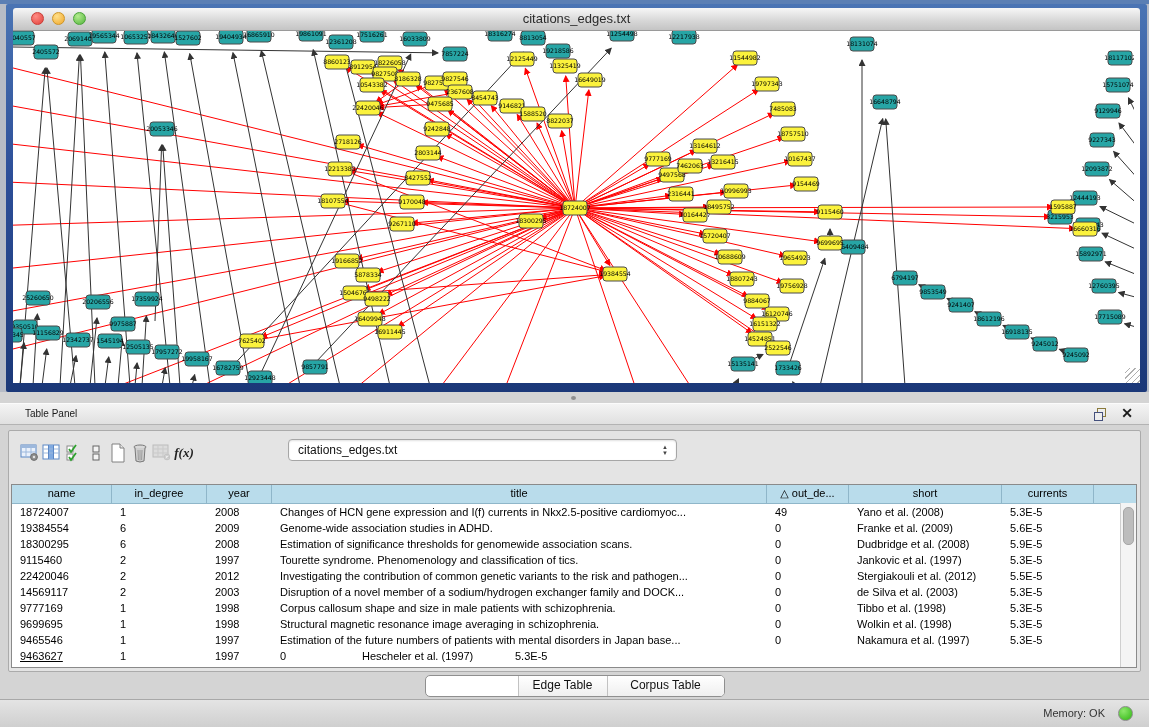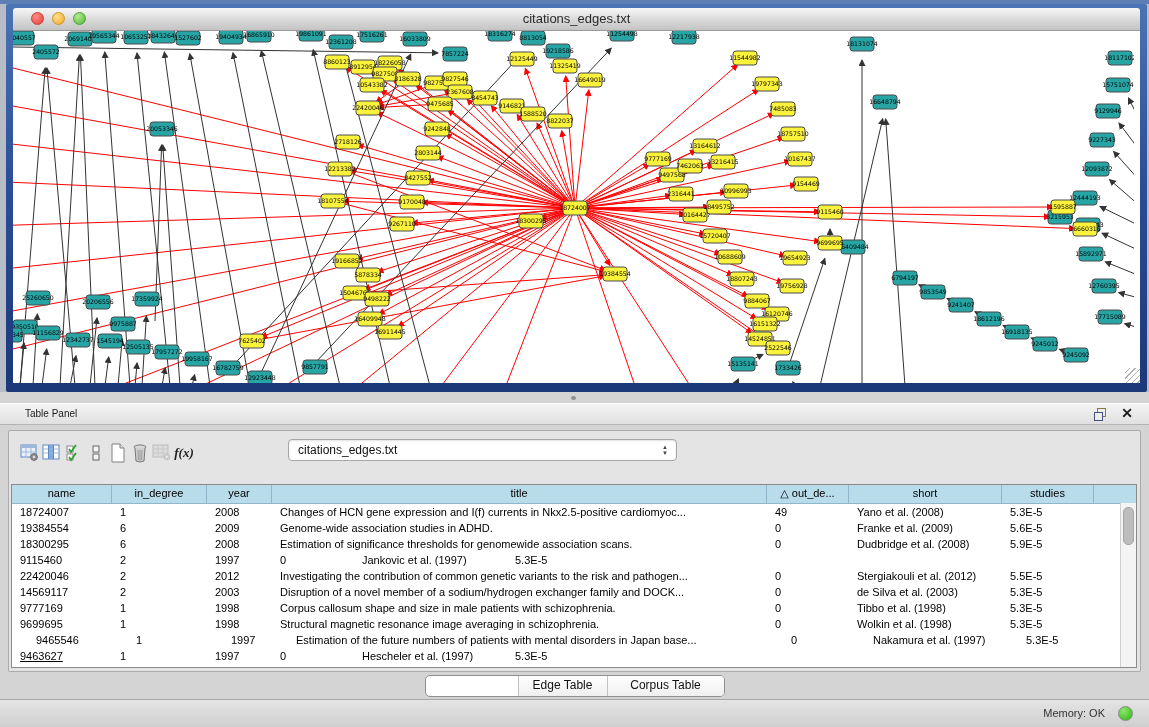--- a/index.html
+++ b/index.html
@@ -819,21 +819,21 @@
     </div>
 
     <div class="tframe">
       <div class="thead" id="thead">
           <div class="hc" style="width: 100px;">name</div>
           <div class="hc" style="width: 95px;">in_degree</div>
           <div class="hc" style="width: 65px;">year</div>
           <div class="hc" style="width: 495px;">title</div>
           <div class="hc" style="width: 82px;">△ out_de...</div>
           <div class="hc" style="width: 153px;">short</div>
-          <div class="hc" style="width: 92px;">studies</div>
+          <div class="hc" style="width: 92px;">currents</div>
         </div>
       <div id="tbody">
           <div class="trow">
             <div class="tc" style="width: 100px;">18724007</div>
             <div class="tc" style="width: 95px;">1</div>
             <div class="tc" style="width: 65px;">2008</div>
             <div class="tc" style="width: 495px;">Changes of HCN gene expression and I(f) currents in Nkx2.5-positive cardiomyoc...</div>
             <div class="tc" style="width: 82px;">49</div>
             <div class="tc" style="width: 153px;">Yano et al. (2008)</div>
             <div class="tc" style="width: 92px;">5.3E-5</div>
@@ -853,20 +853,21 @@
             <div class="tc" style="width: 65px;">2008</div>
             <div class="tc" style="width: 495px;">Estimation of significance thresholds for genomewide association scans.</div>
             <div class="tc" style="width: 82px;">0</div>
             <div class="tc" style="width: 153px;">Dudbridge et al. (2008)</div>
             <div class="tc" style="width: 92px;">5.9E-5</div>
           </div>
           <div class="trow">
             <div class="tc" style="width: 100px;">9115460</div>
             <div class="tc" style="width: 95px;">2</div>
             <div class="tc" style="width: 65px;">1997</div>
+            <div class="tc" style="width: 495px;">Tourette syndrome. Phenomenology and classification of tics.</div>
             <div class="tc" style="width: 82px;">0</div>
             <div class="tc" style="width: 153px;">Jankovic et al. (1997)</div>
             <div class="tc" style="width: 92px;">5.3E-5</div>
           </div>
           <div class="trow">
             <div class="tc" style="width: 100px;">22420046</div>
             <div class="tc" style="width: 95px;">2</div>
             <div class="tc" style="width: 65px;">2012</div>
             <div class="tc" style="width: 495px;">Investigating the contribution of common genetic variants to the risk and pathogen...</div>
             <div class="tc" style="width: 82px;">0</div>
@@ -894,21 +895,21 @@
           <div class="trow">
             <div class="tc" style="width: 100px;">9699695</div>
             <div class="tc" style="width: 95px;">1</div>
             <div class="tc" style="width: 65px;">1998</div>
             <div class="tc" style="width: 495px;">Structural magnetic resonance image averaging in schizophrenia.</div>
             <div class="tc" style="width: 82px;">0</div>
             <div class="tc" style="width: 153px;">Wolkin et al. (1998)</div>
             <div class="tc" style="width: 92px;">5.3E-5</div>
           </div>
           <div class="trow">
-            <div class="tc" style="width: 100px; margin-left: 16px;">9465546</div>
+            <div class="tc" style="width: 100px;">9465546</div>
             <div class="tc" style="width: 95px;">1</div>
             <div class="tc" style="width: 65px;">1997</div>
             <div class="tc" style="width: 495px;">Estimation of the future numbers of patients with mental disorders in Japan base...</div>
             <div class="tc" style="width: 82px;">0</div>
             <div class="tc" style="width: 153px;">Nakamura et al. (1997)</div>
             <div class="tc" style="width: 92px;">5.3E-5</div>
           </div>
           <div class="trow">
             <div class="tc" style="width: 100px; text-decoration: underline;">9463627</div>
             <div class="tc" style="width: 95px;">1</div>

